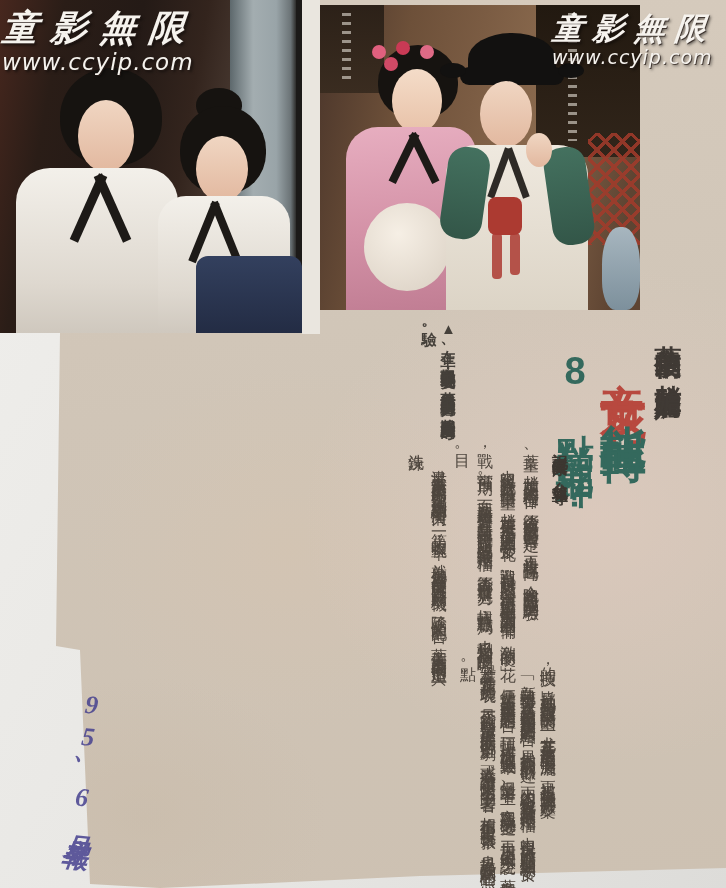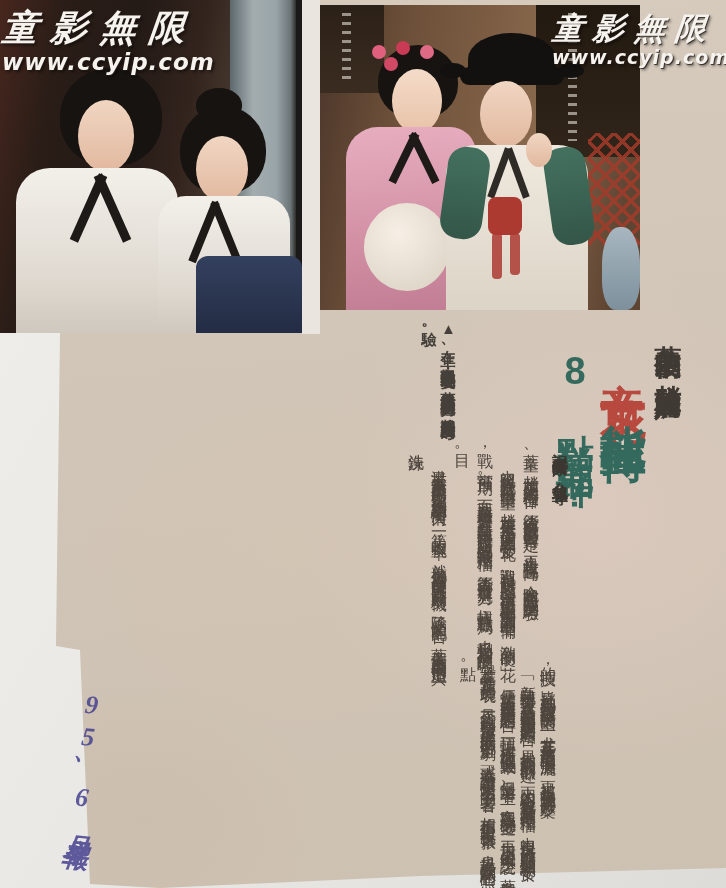--- a/index.html
+++ b/index.html
@@ -49,21 +49,21 @@
 
   
   #handwriting{left:66px;top:690px;height:220px;font-size:26px;font-weight:bold;
     color:#46418f;letter-spacing:3px;line-height:30px;transform:rotate(6deg);
     opacity:.85;font-style:italic;}
 
   
   .wm{color:#f6f3ee;text-shadow:1px 1px 0 rgba(40,30,25,.75),2px 2px 3px rgba(0,0,0,.55);
     font-style:italic;font-family:"DejaVu Serif","Liberation Serif",serif;z-index:9;}
   .wm .brand{font-weight:bold;letter-spacing:13px;transform:skewX(-6deg);display:block;}
-  .wm .url{font-weight:bold;letter-spacing:1px;display:block;margin-top:-4px;
+  .wm .url{font-weight:normal;letter-spacing:1px;display:block;margin-top:-4px;
     font-family:"DejaVu Sans","Liberation Sans",sans-serif;}
   #wm-left{left:2px;top:4px;}
   #wm-left .brand{font-size:36px;}
   #wm-left .url{font-size:23px;}
   #wm-right{left:552px;top:8px;}
   #wm-right .brand{font-size:31px;letter-spacing:10px;}
   #wm-right .url{font-size:19px;}
 
   
   #photo-left{left:0;top:0;width:302px;height:333px;overflow:hidden;

